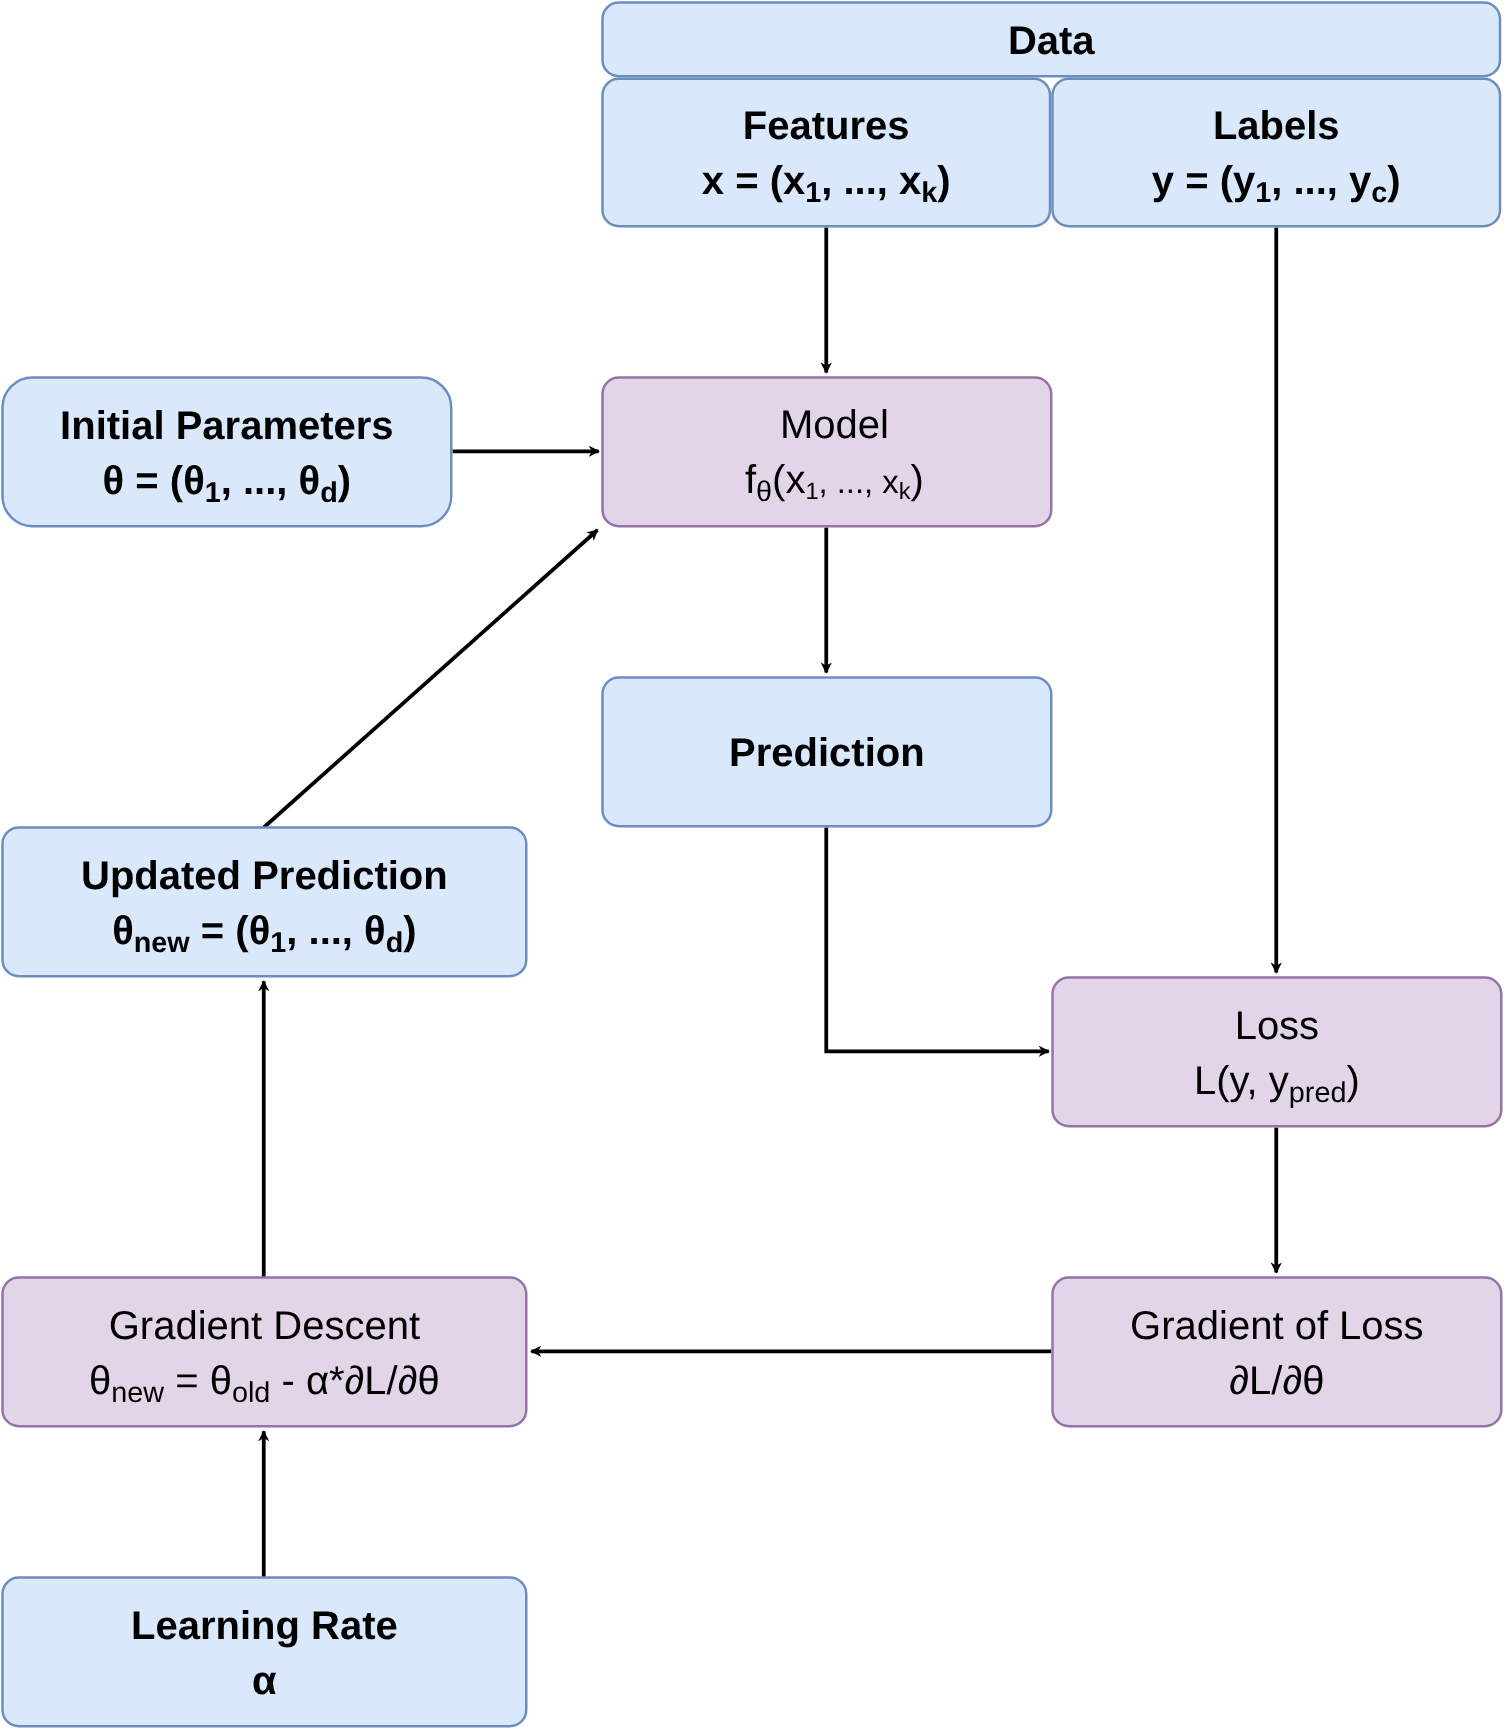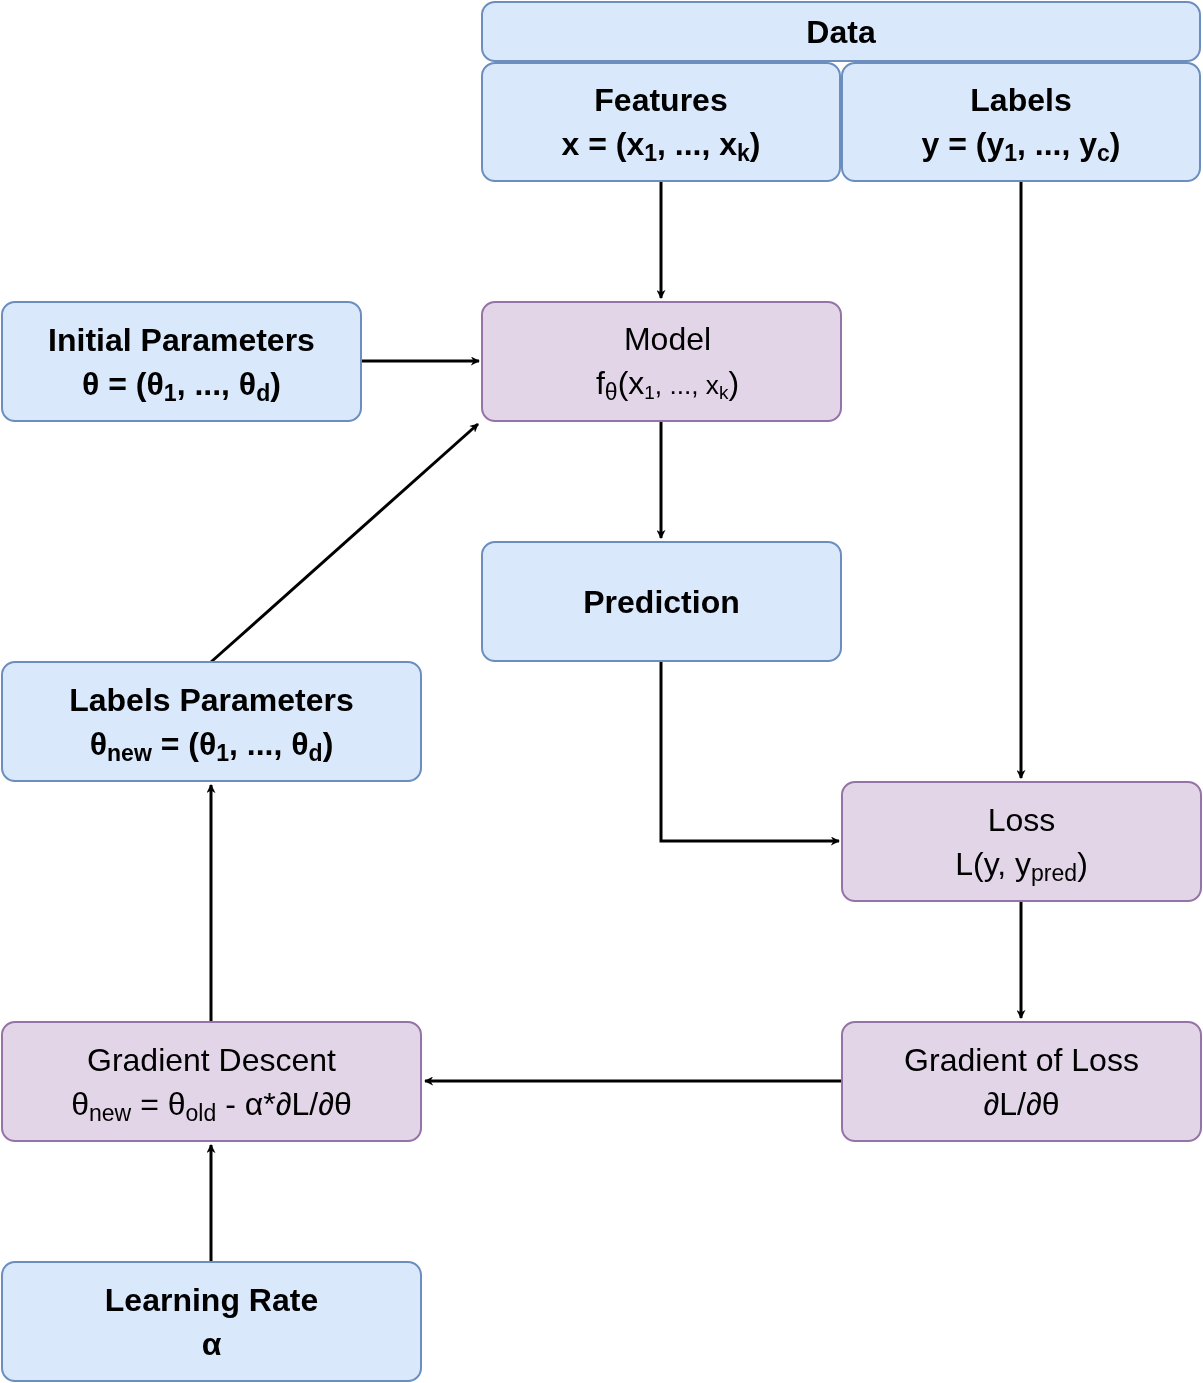--- a/index.html
+++ b/index.html
@@ -45,36 +45,36 @@
 <div class="node blue" style="left:481px; top:62px; width:360px; height:120px;text-align:center;">
   <div class="line">Features</div>
   <div class="line"><span>x = (x</span><sub>1</sub><span>, ..., x</span><sub>k</sub><span>)</span></div>
 </div>
 
 <div class="node blue" style="left:841px; top:62px; width:360px; height:120px;">
   <div class="line">Labels</div>
   <div class="line"><span>y = (y</span><sub>1</sub><span>, ..., y</span><sub>c</sub><span>)</span></div>
 </div>
 
-<div class="node blue" style="left:1px; top:301px; width:361px; height:121px;">
+<div class="node blue" style="left:1px; top:301px; width:361px; height:121px;border-radius:25px;">
   <div class="line">Initial Parameters</div>
   <div class="line"><span>θ = (θ</span><sub>1</sub><span>, ..., θ</span><sub>d</sub><span>)</span></div>
 </div>
 
 <div class="node purple" style="left:481px; top:301px; width:361px; height:121px;padding-left:12px;">
   <div class="line">Model</div>
   <div class="line"><span>f</span><sub>θ</sub><span>(x</span><span class="small"><sub>1</sub><span>, ..., x</span><sub>k</sub></span><span>)</span></div>
 </div>
 
 <div class="node blue" style="left:481px; top:541px; width:361px; height:121px;">
   <div class="line">Prediction</div>
 </div>
 
 <div class="node blue" style="left:1px; top:661px; width:421px; height:121px;">
-  <div class="line">Labels Parameters</div>
+  <div class="line">Updated Prediction</div>
   <div class="line"><span>θ</span><sub>new</sub><span> = (θ</span><sub>1</sub><span>, ..., θ</span><sub>d</sub><span>)</span></div>
 </div>
 
 <div class="node purple" style="left:841px; top:781px; width:361px; height:121px;">
   <div class="line">Loss</div>
   <div class="line"><span>L(y, y</span><sub>pred</sub><span>)</span></div>
 </div>
 
 <div class="node purple" style="left:841px; top:1021px; width:361px; height:121px;">
   <div class="line">Gradient of Loss</div>

